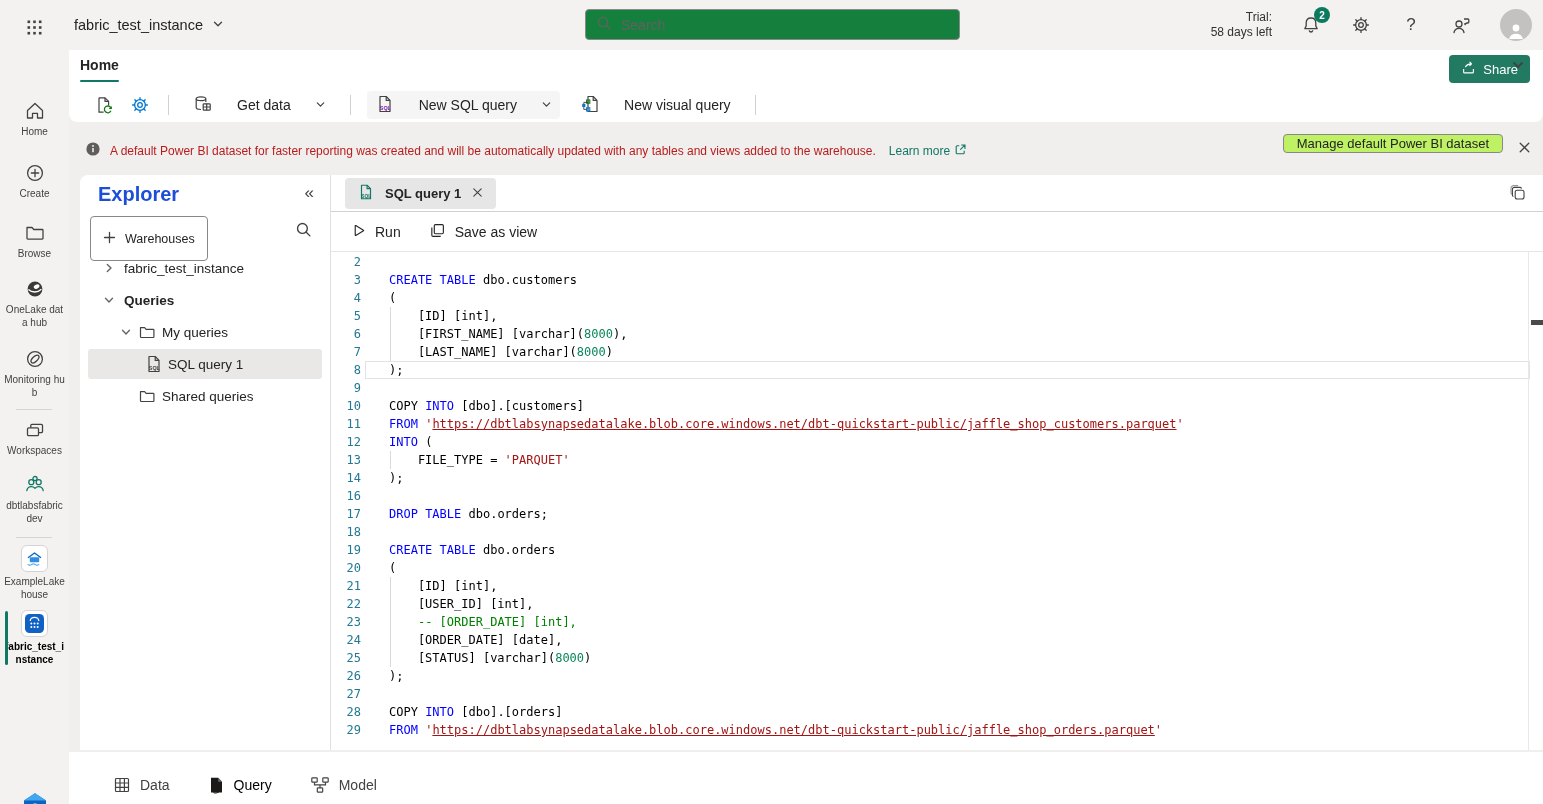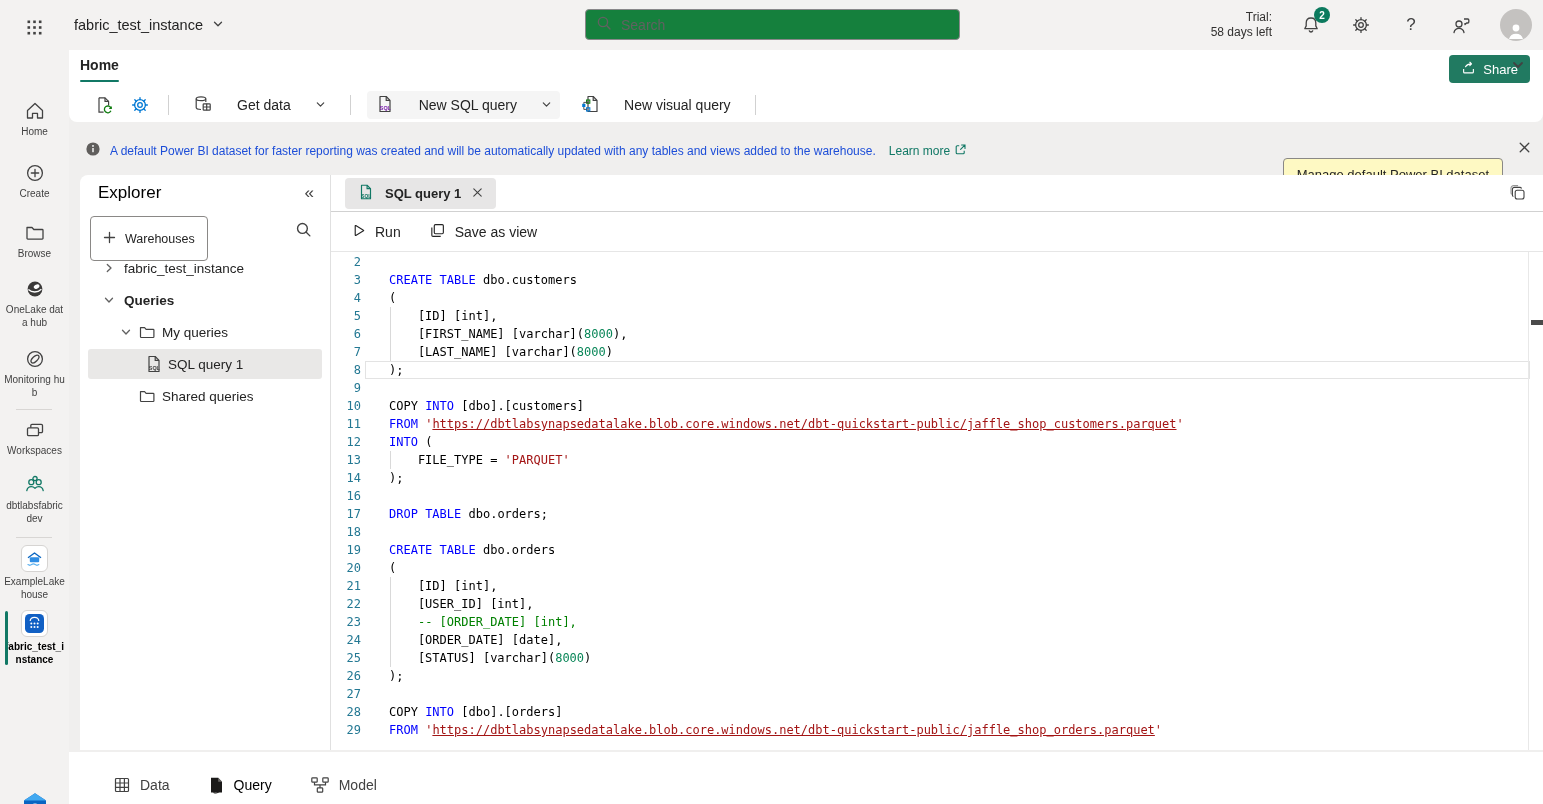--- a/index.html
+++ b/index.html
@@ -45,31 +45,31 @@
   #cmdbar { position:absolute; left:0; top:38px; right:0; height:34px; display:flex; align-items:center; padding-left:23px; gap:12px; }
   .cmd-iconbtn { width:24px; height:24px; display:flex; align-items:center; justify-content:center; cursor:pointer; }
   .cmd-div { width:1px; height:20px; background:#d1d1d1; margin:0 4px; }
   .cmd-btn { display:flex; align-items:center; gap:24px; height:28px; padding:0 8px; border-radius:4px; cursor:pointer; font-size:14px; color:#242424; }
   .cmd-btn.hl { background:#f5f5f5; }
   #cmdbar-chevron { position:absolute; right:18px; top:8px; cursor:pointer; }
 
   
   #banner { position:absolute; left:69px; top:122px; right:0; height:53px; }
   #banner-inner { position:absolute; left:16px; top:19px; display:flex; align-items:center; gap:9px; }
-  #banner-text { font-size:12px; color:#1d4ed8; }
+  #banner-text { font-size:12px; color:#b91c1c; }
   #learn-more { font-size:12px; color:#117865; text-decoration:none; display:inline-flex; align-items:center; gap:4px; margin-left:4px; cursor:pointer; }
-  #manage-btn { position:absolute; right:40px; top:12px; height:32px; background:#fef9c3; border:1px solid #8a8886; border-radius:4px; font-size:13px; color:#242424; padding:0 13px; cursor:pointer; font-family:inherit;margin-top:24px; }
+  #manage-btn { position:absolute; right:40px; top:12px; height:19px; background:#bef264; border:1px solid #8a8886; border-radius:4px; font-size:13px; color:#242424; padding:0 13px; cursor:pointer; font-family:inherit; }
   #banner-close { position:absolute; right:11px; top:18px; cursor:pointer; }
 
   
   #main { position:absolute; left:80px; top:175px; right:0; height:575px; background:#fff; border-radius:8px 0 0 0; }
 
   
   #explorer { position:absolute; left:0; top:0; width:251px; bottom:0; border-right:1px solid #e0e0e0; }
-  #explorer-header { position:absolute; left:18px; top:8px; font-size:17px; font-weight:normal; color:#000000; }
+  #explorer-header { position:absolute; left:18px; top:8px; font-size:20px; font-weight:bold; color:#1d4ed8; }
   #explorer-collapse { position:absolute; right:16px; top:8px; font-size:17px; color:#424242; cursor:pointer; }
   #warehouses-btn { position:absolute; left:10px; top:41px; height:45px; border:1px solid #8a8886; border-radius:4px; background:#fff; display:flex; align-items:center; gap:9px; padding:0 12px; font-size:12.5px; color:#242424; cursor:pointer; font-family:inherit; }
   #explorer-search { position:absolute; right:18px; top:46px; cursor:pointer; }
   #tree { position:absolute; left:0; top:78px; right:0; }
   .trow { position:relative; height:30px; margin:0 8px 2px 8px; display:flex; align-items:center; border-radius:3px; cursor:pointer; }
   .trow.sel { background:#e9e8e7; }
   .trow .chev { position:absolute; display:flex; }
   .trow .ticon { position:absolute; display:flex; }
   .trow .tlabel { position:absolute; font-size:13.5px; color:#242424; white-space:nowrap; }
   .trow.bold .tlabel { font-weight:bold; }

